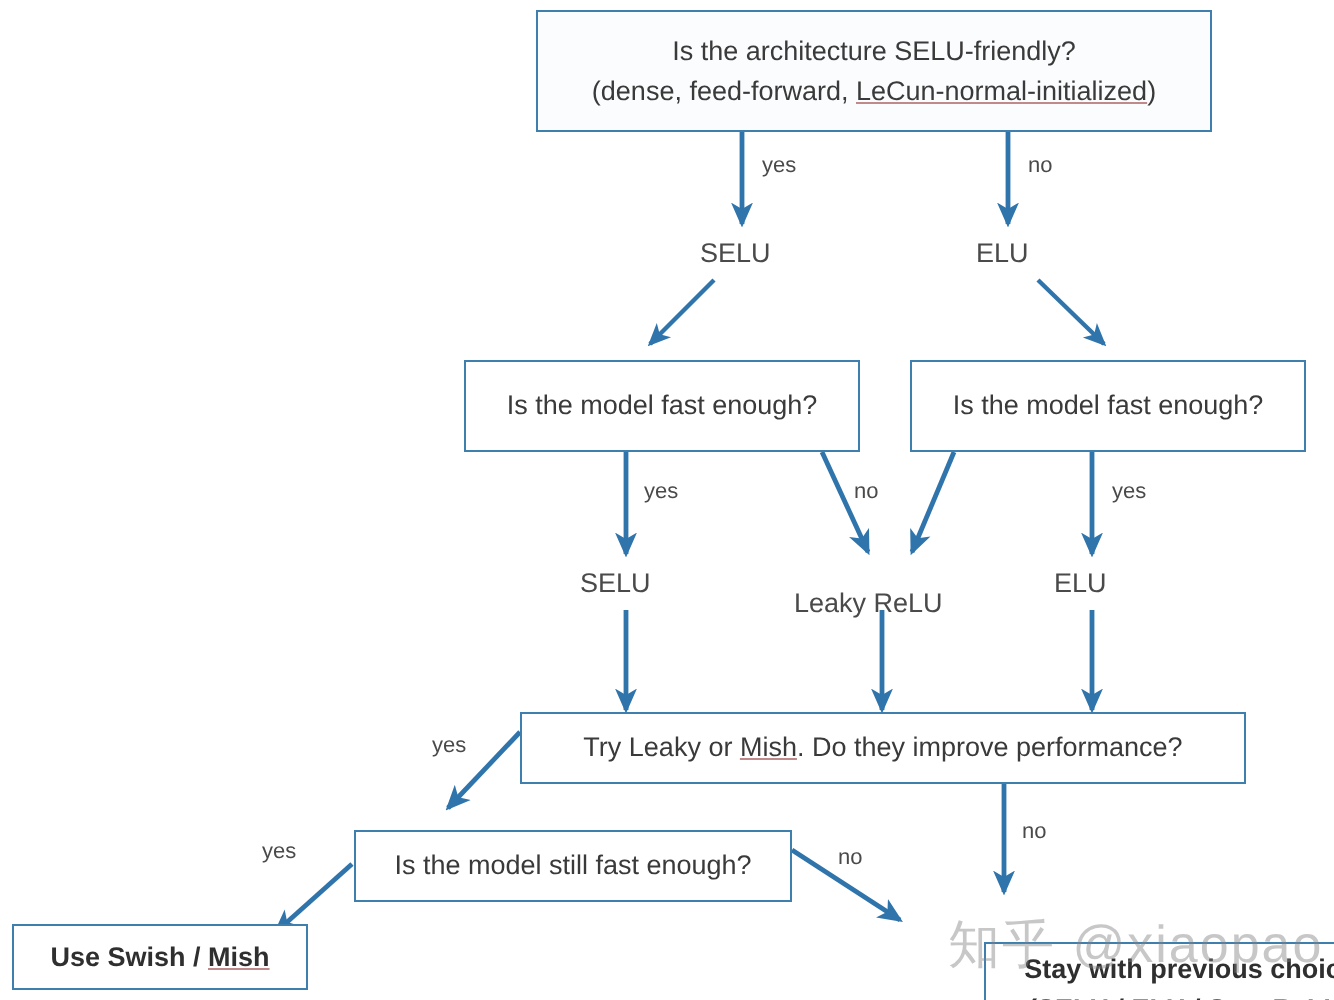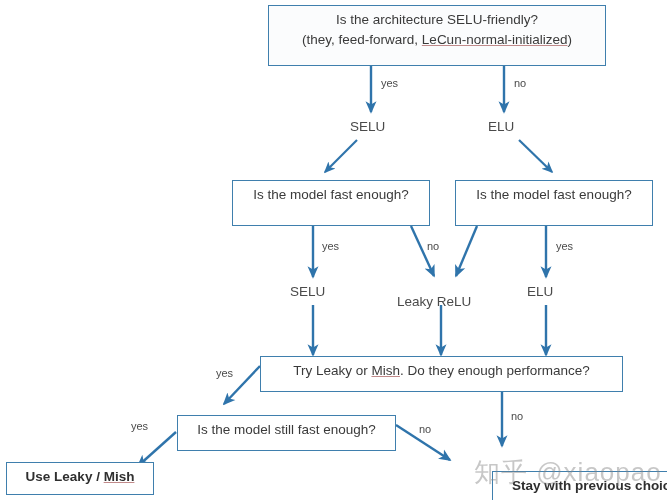--- a/index.html
+++ b/index.html
@@ -28,20 +28,21 @@
   .node {
     position: absolute;
     box-sizing: border-box;
     border: 1.6px solid #3f7fad;
     background: #ffffff;
     color: #3a3a3a;
     font-size: 13.5px;
     line-height: 1.45;
     text-align: center;
     display: flex;
+    align-items: center;
     justify-content: center;
     padding: 4px 0;
   }
   .node.tinted {
     background: #fbfcfd;
   }
   .node.bold {
     font-weight: bold;
     font-size: 13.5px;
     color: #2f2f2f;
@@ -112,21 +113,21 @@
     <line x1="502" y1="392" x2="502" y2="446" stroke="#2f74ab" stroke-width="2.4" marker-end="url(#ah)"></line>
 
     <line x1="176" y1="432" x2="138" y2="466" stroke="#2f74ab" stroke-width="2.4" marker-end="url(#ah)"></line>
 
     <line x1="396" y1="425" x2="450" y2="460" stroke="#2f74ab" stroke-width="2.4" marker-end="url(#ah)"></line>
   </svg>
 
   <div class="node tinted" style="left:268px; top:5px; width:338px; height:61px;">
     <div>
       <span>Is the architecture SELU-friendly?</span><br>
-      <span>(they, feed-forward, </span><span class="spellunderline">LeCun-normal-initialized</span><span>)</span>
+      <span>(dense, feed-forward, </span><span class="spellunderline">LeCun-normal-initialized</span><span>)</span>
     </div>
   </div>
 
   <div class="edge-label" style="left:381px; top:77px;">yes</div>
   <div class="edge-label" style="left:514px; top:77px;">no</div>
 
   <div class="plain-label" style="left:350px; top:119px;">SELU</div>
   <div class="plain-label" style="left:488px; top:119px;">ELU</div>
 
   <div class="node" style="left:232px; top:180px; width:198px; height:46px;">
@@ -139,37 +140,37 @@
   <div class="edge-label" style="left:322px; top:240px;">yes</div>
   <div class="edge-label" style="left:427px; top:240px;">no</div>
   <div class="edge-label" style="left:556px; top:240px;">yes</div>
 
   <div class="plain-label" style="left:290px; top:284px;">SELU</div>
   <div class="plain-label" style="left:397px; top:294px;">Leaky ReLU</div>
   <div class="plain-label" style="left:527px; top:284px;">ELU</div>
 
   <div class="node" style="left:260px; top:356px; width:363px; height:36px;">
     <div>
-      <span>Try Leaky or </span><span class="spellunderline">Mish</span><span>. Do they enough performance?</span>
+      <span>Try Leaky or </span><span class="spellunderline">Mish</span><span>. Do they improve performance?</span>
     </div>
   </div>
 
   <div class="edge-label" style="left:216px; top:367px;">yes</div>
   <div class="edge-label" style="left:511px; top:410px;">no</div>
 
   <div class="node" style="left:177px; top:415px; width:219px; height:36px;">
     <span>Is the model still fast enough?</span>
   </div>
 
   <div class="edge-label" style="left:131px; top:420px;">yes</div>
   <div class="edge-label" style="left:419px; top:423px;">no</div>
 
   <div class="node bold" style="left:6px; top:462px; width:148px; height:33px;">
     <div>
-      <span>Use Leaky / </span><span class="spellunderline">Mish</span>
+      <span>Use Swish / </span><span class="spellunderline">Mish</span>
     </div>
   </div>
 
   <div class="node bold" style="left:456px; top:471px; width:206px; height:47px;margin-left:36px;">
     <div>
       <span>Stay with previous choice</span><br>
       <span>(SELU / ELU / Stay ReLU)</span>
     </div>
   </div>
 

